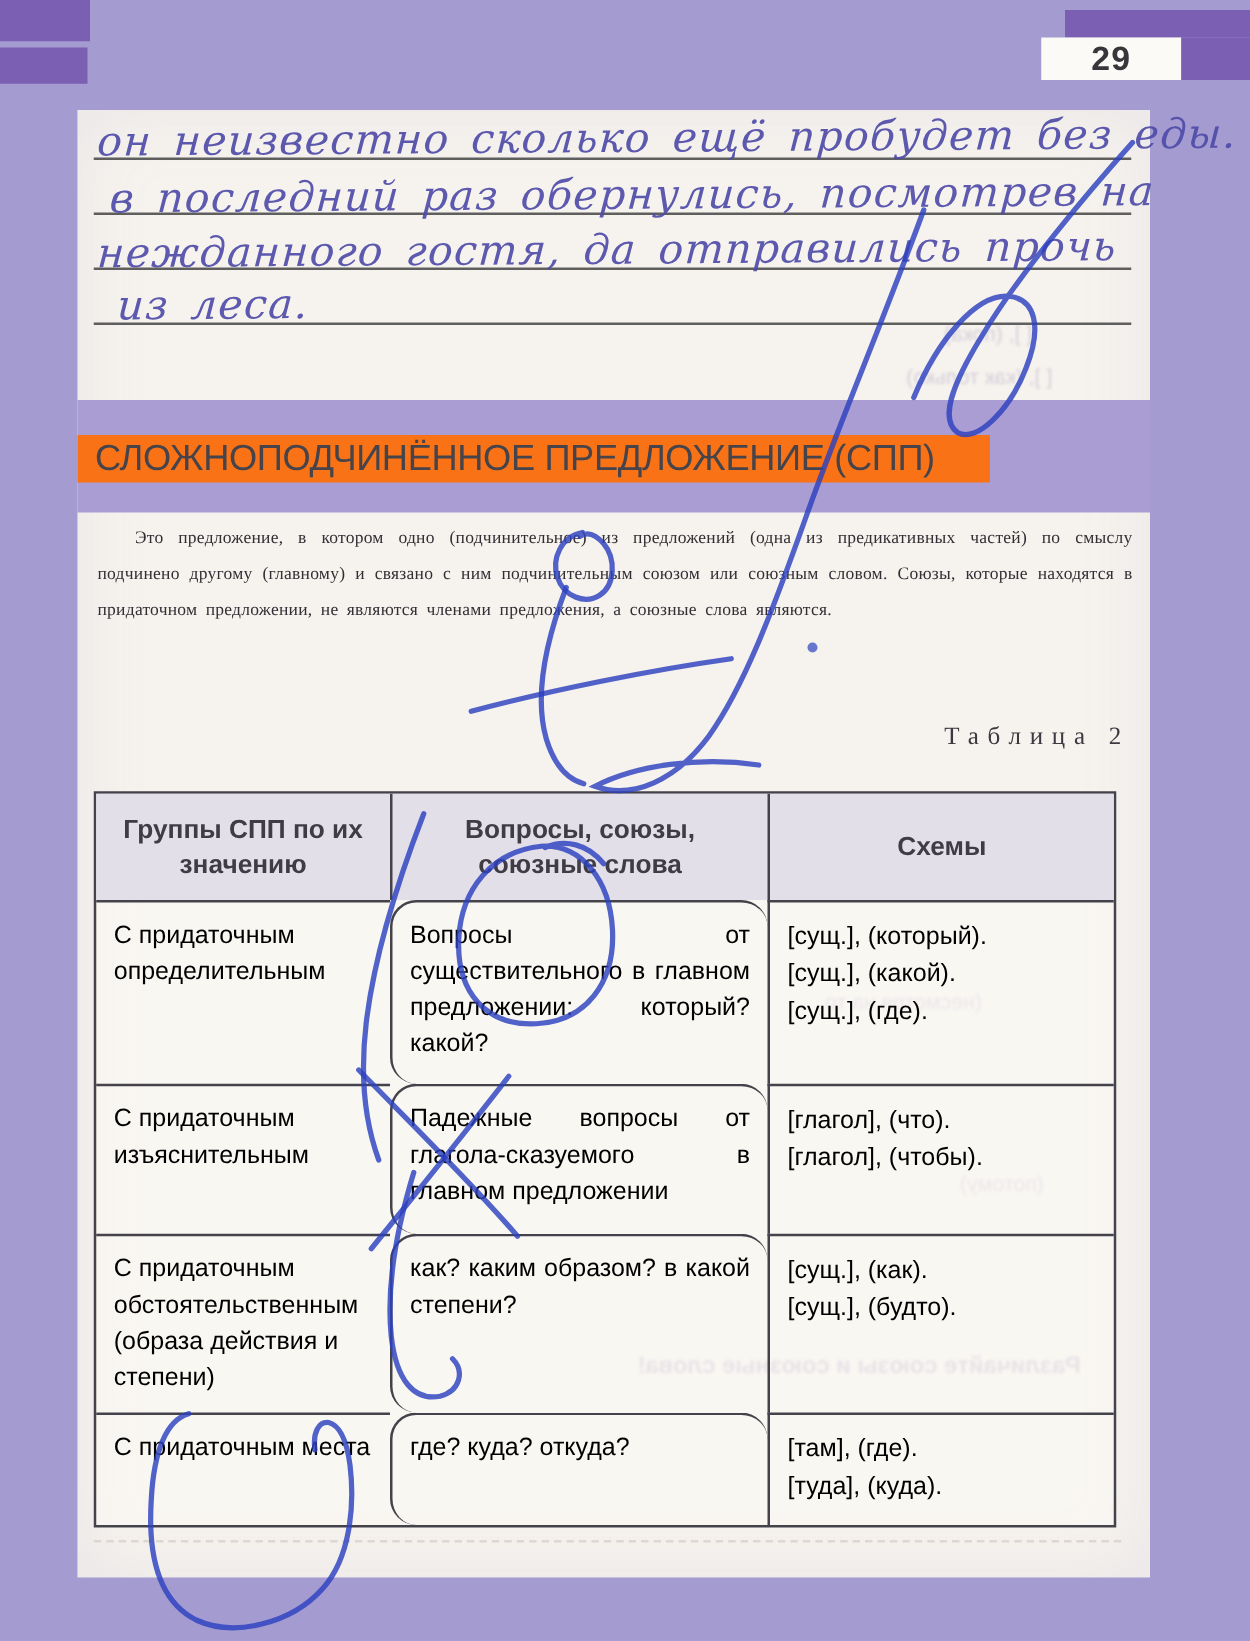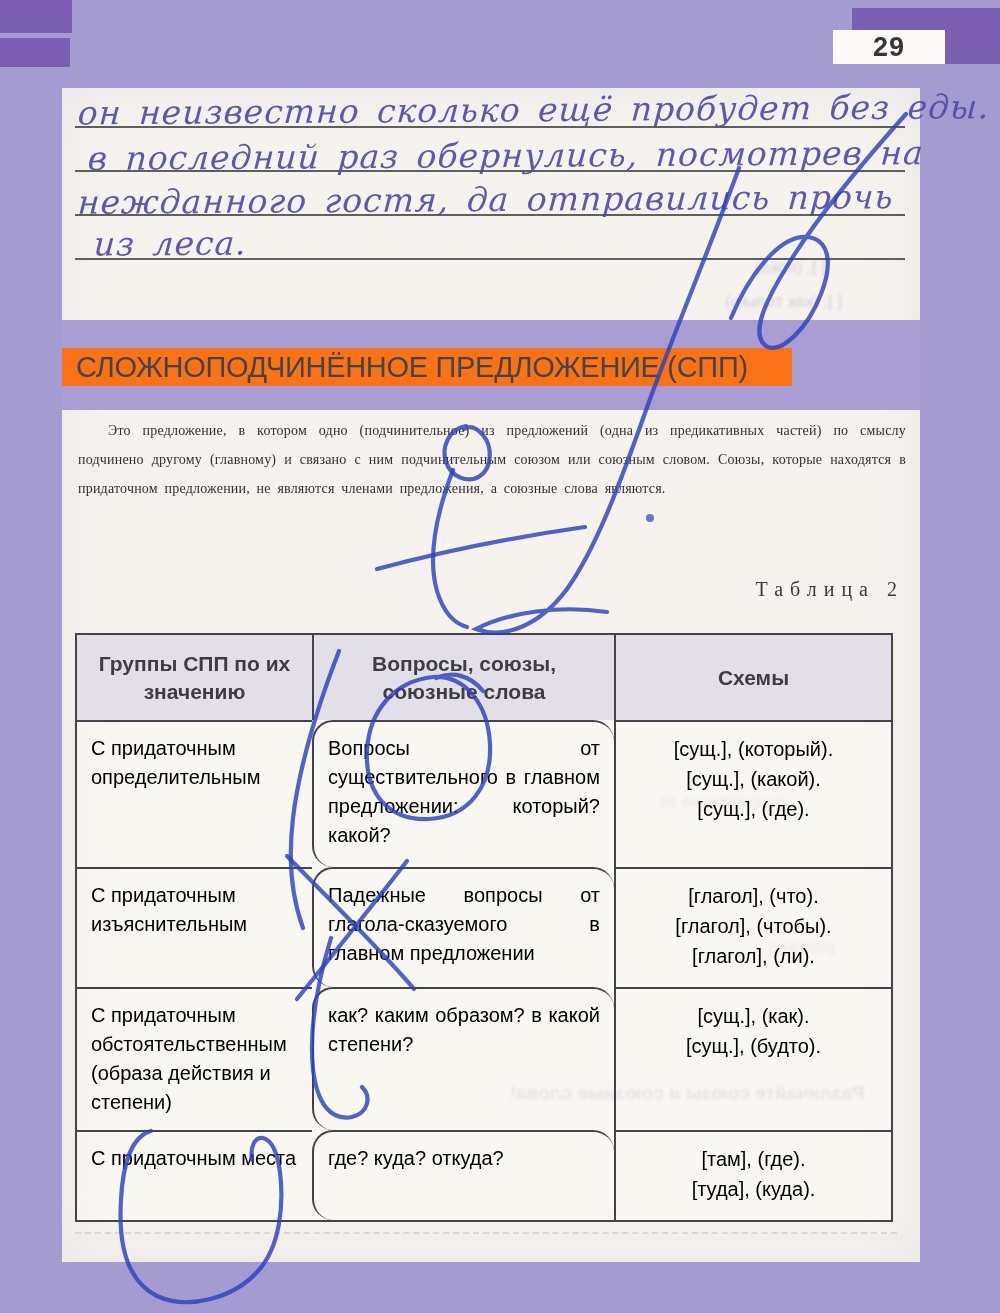--- a/index.html
+++ b/index.html
@@ -33,21 +33,21 @@
     box-sizing:border-box;display:grid;grid-template-columns:235px 302px 277px;
     grid-template-rows:85px 147px 120px 143px 90px;background:rgba(252,250,246,.55);}
   .cell{box-sizing:border-box;padding:12px 14px;font-size:20px;line-height:1.45;color:#000000;
     overflow:hidden;}
   .cell.h{background:var(--header-fill);font-weight:bold;font-size:21px;color:#3f3d43;
     display:flex;align-items:center;justify-content:center;text-align:center;
     padding:6px 18px;line-height:1.3;}
   .bl{border-left:2px solid var(--table-border);}
   .bt{border-top:2px solid var(--table-border);}
   .c2{text-align:justify;border-radius:21px;}
-  .schemes div{line-height:1.5;text-align:center;}
+  .schemes div{line-height:1.5;}
   .dash{position:absolute;left:13px;top:1144px;width:822px;border-top:2px dashed #cfc8bf;opacity:.6;}
   .ghost{position:absolute;color:var(--ghost);transform:scaleX(-1);filter:blur(1.4px);
     opacity:.32;white-space:nowrap;font-size:17px;}
   .ghost.big{font-size:19px;font-weight:bold;opacity:.38;}
   .pen{position:absolute;left:0;top:0;z-index:6;pointer-events:none;}
   .pen path{fill:none;stroke:var(--pen);stroke-width:4.2;stroke-linecap:round;stroke-opacity:.82;}
   .pen circle{fill:var(--pen);fill-opacity:.7;}
 </style>
 </head>
 <body>
@@ -102,21 +102,20 @@
         <div>[сущ.], (который).</div>
         <div>[сущ.], (какой).</div>
         <div>[сущ.], (где).</div>
       </div>
 
       <div class="cell bt">С придаточным изъяснительным</div>
       <div class="cell bt bl c2">Падежные вопросы от глагола-сказуемого в главном предложении</div>
       <div class="cell bt bl schemes">
         <div>[глагол], (что).</div>
         <div>[глагол], (чтобы).</div>
-        <div>[глагол], (ли).</div>
       </div>
 
       <div class="cell bt">С придаточным обстоятельственным (образа действия и степени)</div>
       <div class="cell bt bl c2">как? каким образом? в какой степени?</div>
       <div class="cell bt bl schemes">
         <div>[сущ.], (как).</div>
         <div>[сущ.], (будто).</div>
       </div>
 
       <div class="cell bt">С придаточным места</div>

